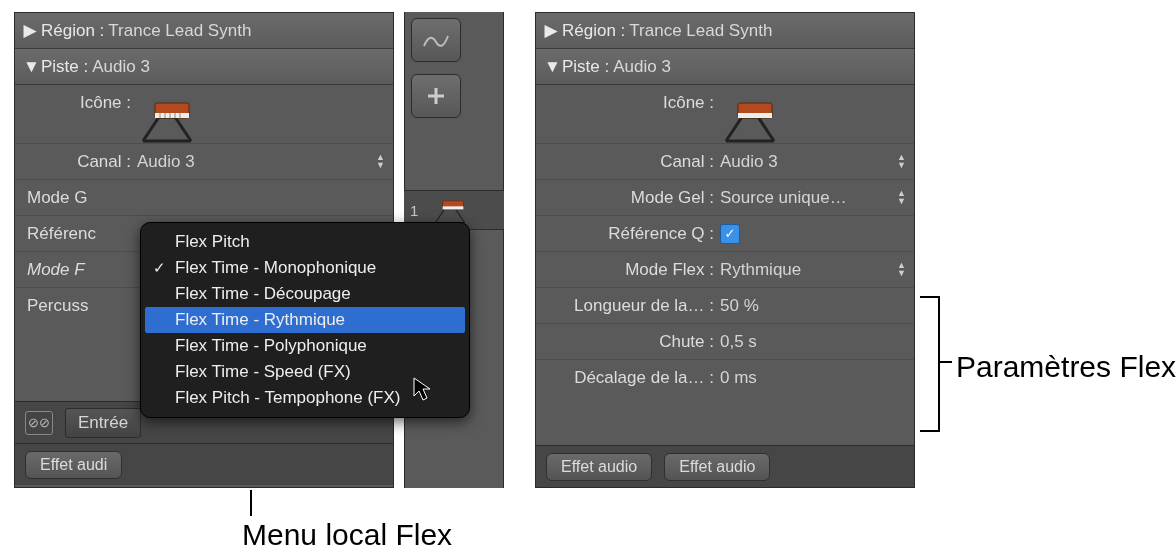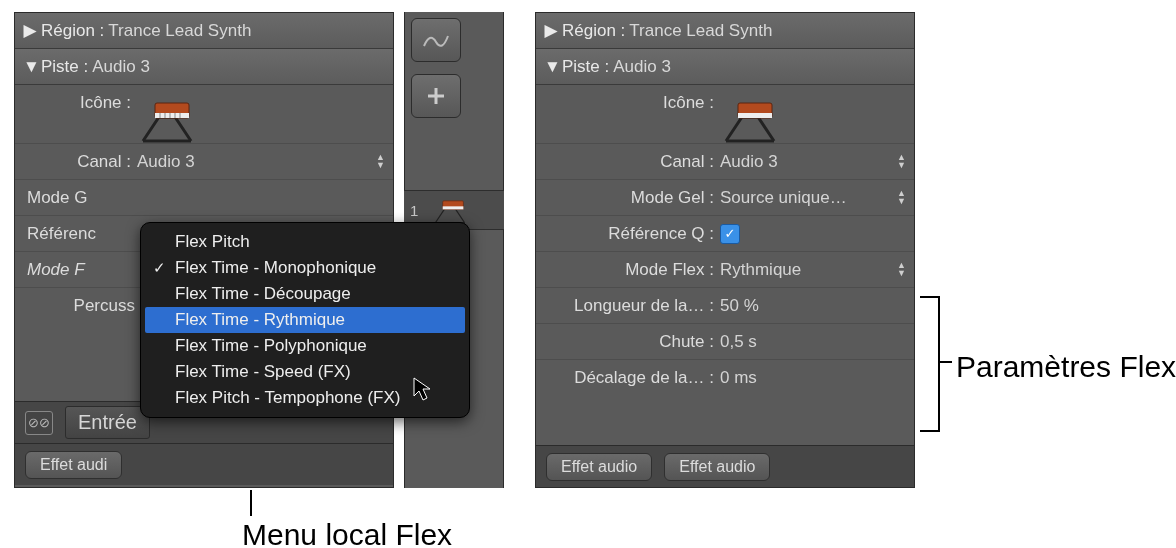--- a/index.html
+++ b/index.html
@@ -108,21 +108,21 @@
     background: #444;
     display:flex; align-items:center; justify-content:center;
     color:#bbb; font-size:13px;
   }
   .entree-btn {
     background: linear-gradient(#565656,#434343);
     border: 1px solid #2c2c2c;
     border-radius: 3px;
     color: #d6d6d6;
     padding: 4px 12px;
-    font-size: 20px;
+    font-size: 17px;
   }
 
   
   .popup {
     position: absolute;
     background: #1f1f1f;
     border-radius: 10px;
     border: 1px solid #000;
     box-shadow: 0 4px 14px rgba(0,0,0,.6);
     padding: 6px 4px;
@@ -244,21 +244,21 @@
     <div class="param-row">
       <div class="param-label" style="width:108px; text-align:left; padding-left:4px;">Mode G</div>
     </div>
     <div class="param-row">
       <div class="param-label" style="width:108px; text-align:left; padding-left:4px;">Référenc</div>
     </div>
     <div class="param-row">
       <div class="param-label" style="width:108px; text-align:left; padding-left:4px;font-style:italic;">Mode F</div>
     </div>
     <div class="param-row">
-      <div class="param-label" style="width:108px; text-align:right; padding-left:4px;">Percuss</div>
+      <div class="param-label" style="width:108px; text-align:left; padding-left:4px;">Percuss</div>
     </div>
   </div>
   <div class="bottom-strip" style="position:absolute; left:0; right:0; top:388px;">
     <span class="stereo-icon">⊘⊘</span>
     <button class="entree-btn">Entrée</button>
   </div>
   <div class="bottom-strip" style="position:absolute; left:0; right:0; top:430px;">
     <button class="pill-btn">Effet audi</button>
   </div>
 </div>

